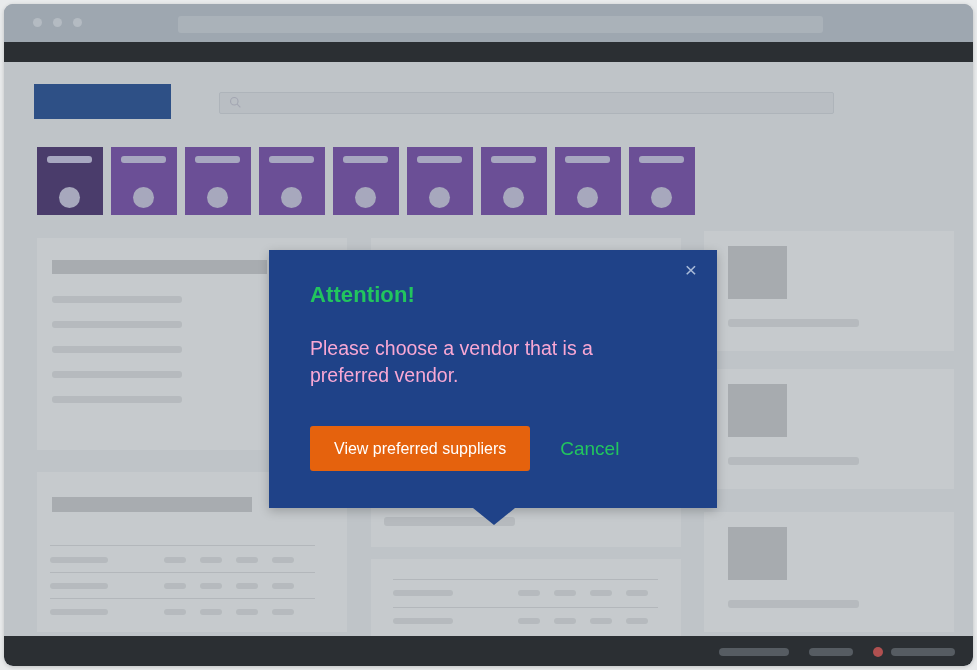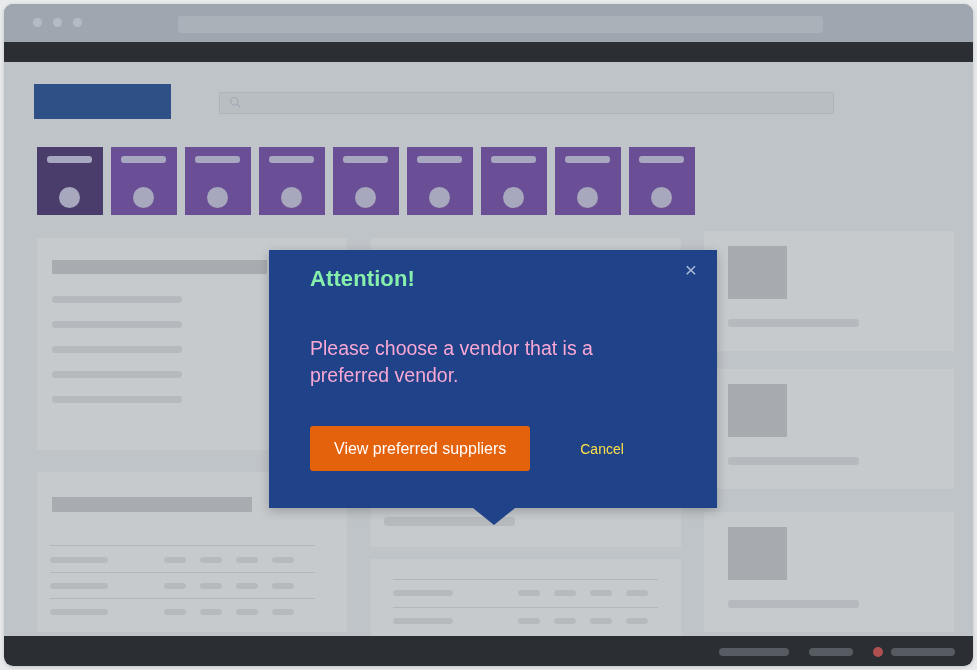--- a/index.html
+++ b/index.html
@@ -238,22 +238,22 @@
     color: #a9bbd8;
     font-size: 21px;
     line-height: 24px;
     text-align: center;
     cursor: pointer;
     font-family: "Liberation Sans", sans-serif;
   }
   .modal-title {
     position: absolute;
     left: 41px;
-    top: 16px;
-    color: #86efac;
+    top: 32px;
+    color: #22c55e;
     font-size: 22px;
     font-weight: bold;
     letter-spacing: 0.1px;
     text-align: center;
   }
   .modal-body {
     position: absolute;
     left: 41px;
     top: 85px;
     width: 360px;
@@ -276,24 +276,24 @@
     font-family: "Liberation Sans", sans-serif;
     padding: 0 24px;
     height: 45px;
     border-radius: 3px;
     cursor: pointer;
     white-space: nowrap;
   }
   .btn-link {
     background: transparent;
     border: none;
-    color: #fde047;
-    font-size: 14px;
+    color: #22c55e;
+    font-size: 19px;
     font-family: "Liberation Sans", sans-serif;
-    margin-left: 44px;
+    margin-left: 24px;
     cursor: pointer;
   }
 </style>
 </head>
 <body>
 
 <div class="screen">
 
   <div class="browser-window">
 

